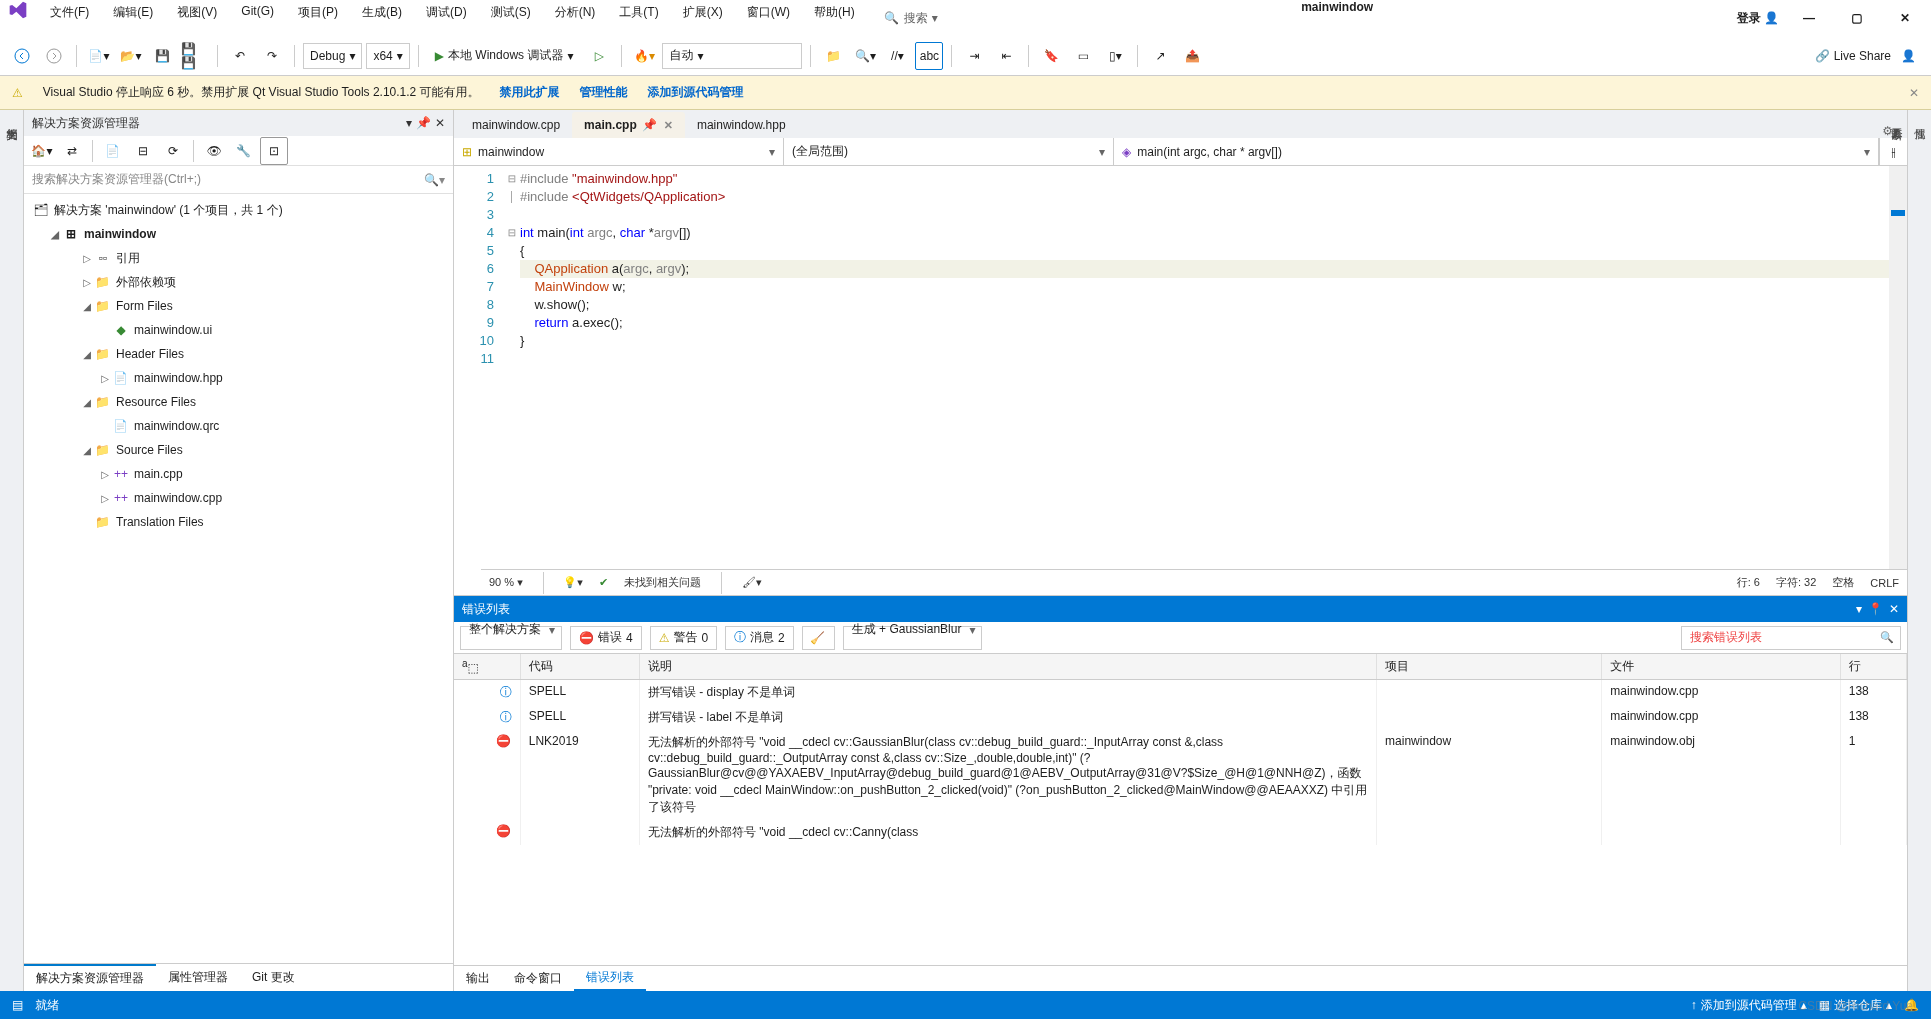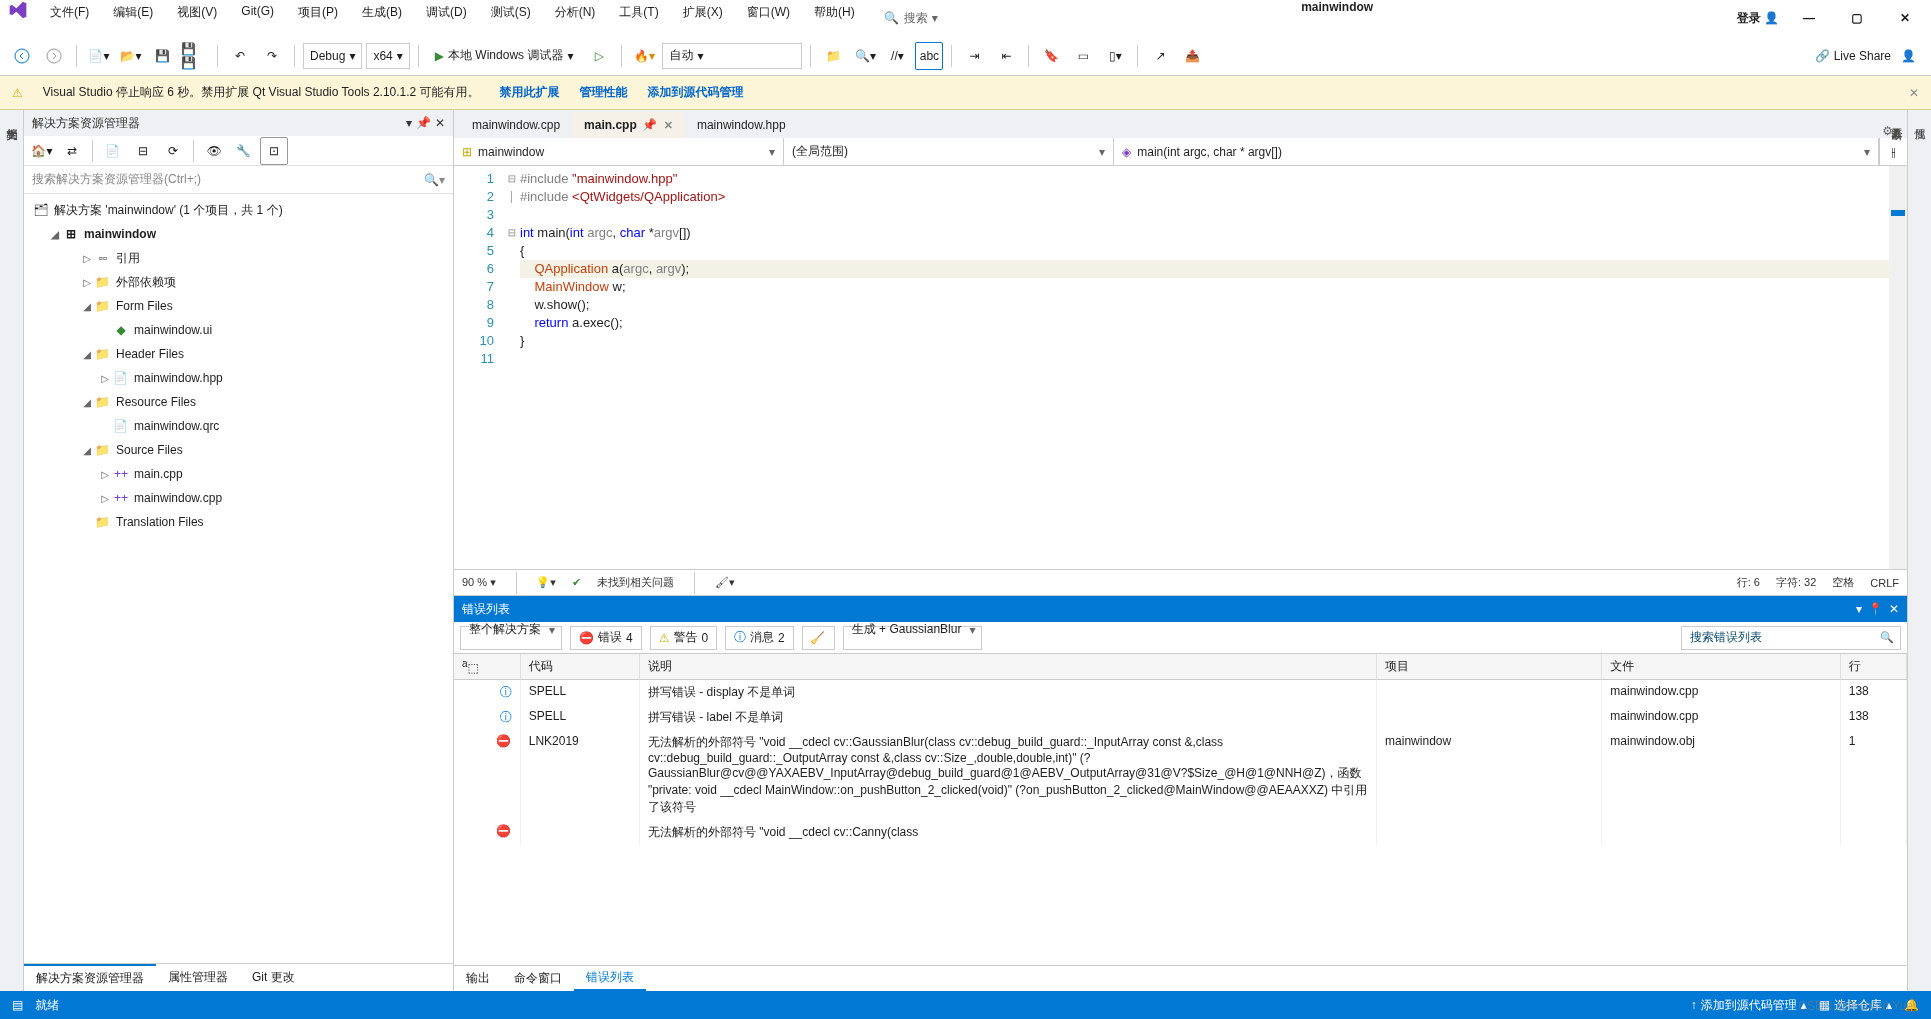--- a/index.html
+++ b/index.html
@@ -73,21 +73,21 @@
 .code-lines { flex: 1; padding: 4px 0; }
 .code-line { height: 18px; line-height: 18px; white-space: pre; }
 .code-line.hl { background: #f2f2e6; }
 .k-blue { color: #0000ff; }
 .k-type { color: #c2410c; }
 .k-red { color: #a31515; }
 .k-gray { color: #808080; }
 .scroll-track { width: 18px; background: #f0f0f0; position: relative; }
 .scroll-mark { position: absolute; right: 2px; width: 14px; height: 6px; background: #0078d4; }
 
-.editor-status { height: 26px; border-top: 1px solid #ccc; display: flex; align-items: center; padding: 0 8px; gap: 16px; font-size: 11px; color: #333; }
+.editor-status { height: 26px; border-top: 1px solid #ccc; display: flex; align-items: center; padding: 0 8px; gap: 16px; font-size: 11px; color: #333; margin-left: 27px; }
 .editor-status .spacer { flex: 1; }
 .ok-icon { color: #388a34; }
 
 
 .errorlist { border-top: 1px solid #ccc; display: flex; flex-direction: column; height: 370px; }
 .errorlist-header { height: 26px; background: #0078d4; color: #fff; display: flex; align-items: center; padding: 0 8px; }
 .errorlist-header .icons { margin-left: auto; display: flex; gap: 6px; }
 .errorlist-toolbar { height: 32px; display: flex; align-items: center; padding: 0 6px; gap: 8px; border-bottom: 1px solid #ccc; }
 .el-combo { height: 24px; border: 1px solid #ccc; padding: 0 20px 16px 8px; display: flex; align-items: center; cursor: pointer; position: relative; background:#fff; }
 .el-combo::after { content: "▾"; position: absolute; right: 6px; color: #666; }
@@ -434,21 +434,21 @@
         <div class="el-filter">
             <span class="info-icon-c">ⓘ</span>
             <span>消息</span> 
             <span>2</span>
           </div>
         <div class="el-filter">
             <span>🧹</span>
           </div>
         <div class="el-combo">生成 + GaussianBlur</div>
         <div class="el-search" placeholder="搜索错误列表">
-            <span style="color:#0c4a6e">搜索错误列表</span>
+            <span style="color:#ef4444">搜索错误列表</span>
           </div>
       </div>
       <div class="error-table">
         <table>
           <thead>
               <tr>
             <th style="width:50px"><sup>a</sup>⬚</th>
             <th style="width:90px">代码</th>
             <th style="width:430px">说明</th>
             <th style="width:170px">项目</th>

